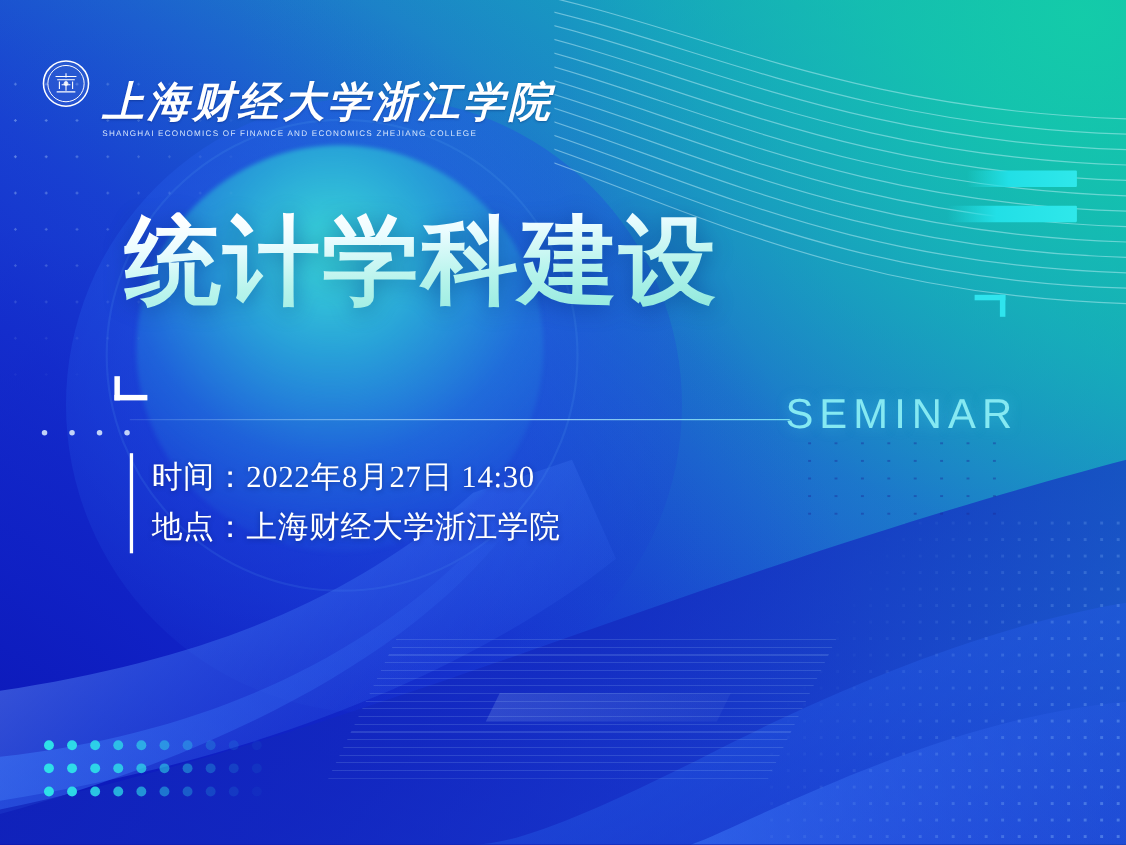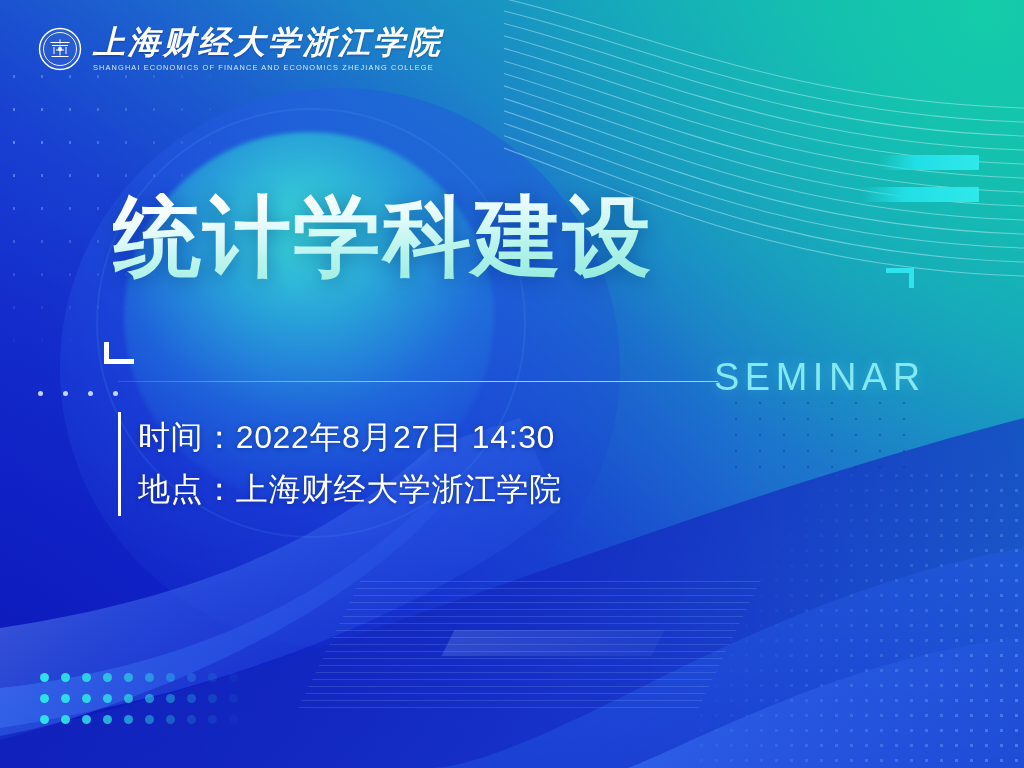--- a/index.html
+++ b/index.html
@@ -146,24 +146,25 @@
   
   #logo {
     position: absolute; left: 38px; top: 26px;
     display: flex; align-items: center; gap: 11px;
     z-index: 40;
   }
   #logo-emblem { width: 44px; height: 44px; flex: none; }
   #logo-text { display: flex; flex-direction: column; }
   #logo-cn {
     font-family: "Liberation Serif", "DejaVu Serif", serif;
-    font-size: 32px; font-weight: 700; color: #ffffff;
+    font-size: 38px; font-weight: 700; color: #ffffff;
     letter-spacing: 3px; line-height: 1.05;
     font-style: italic;
     text-shadow: 0 1px 2px rgba(0,20,80,.35);
+    margin-top: 48px;
   }
   #logo-en {
     font-size: 7.4px; color: rgba(230,242,255,0.92);
     letter-spacing: 1.12px; margin-top: 3px; white-space: nowrap;
     font-weight: 400;
   }
 
   
   #content { position: absolute; left: 0; top: 0; width: 1024px; height: 768px; z-index: 30; }
 
@@ -214,23 +215,24 @@
   #minidots { position: absolute; left: 38px; top: 391px; display: flex; gap: 20px; }
   #minidots span { width: 5px; height: 5px; border-radius: 50%; background: rgba(225,240,255,0.85); display:block; }
 
   
   #info {
     position: absolute; left: 118px; top: 412px;
     padding-left: 17px;
     border-left: 3px solid #ffffff;
   }
   #info .line {
-    font-size: 32px; color: #ffffff; line-height: 1.62;
+    font-size: 28px; color: #ffffff; line-height: 1.62;
     letter-spacing: .6px; white-space: nowrap;
     text-shadow: 0 1px 5px rgba(0,25,95,.45);
+    font-family: Liberation Serif, serif;
   }
 </style>
 </head>
 <body>
 
 <div id="poster">
 
   <div class="layer" id="wash-topright"></div>
   <div class="layer" id="wash-bottomleft"></div>
 

